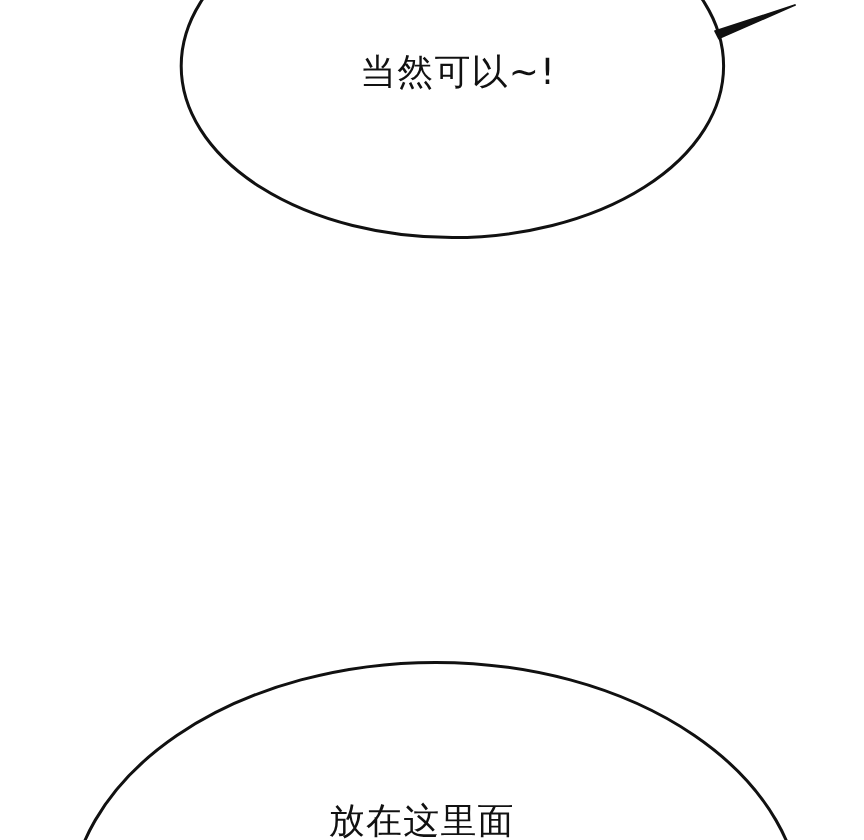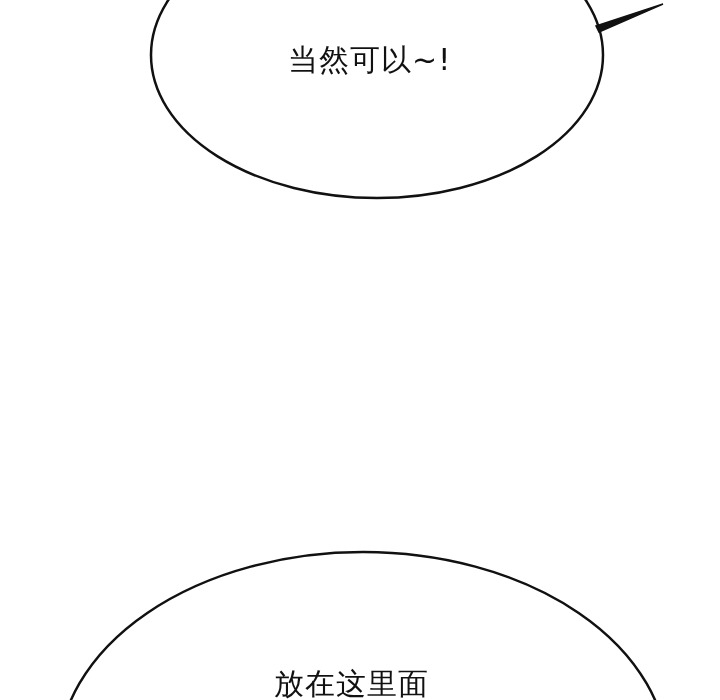--- a/index.html
+++ b/index.html
@@ -6,21 +6,21 @@
     .canvas { position: relative; width: 720px; height: 700px; overflow: hidden; background: #ffffff; }
     svg.art { position: absolute; left: 0; top: 0; }
     .bubble-text {
       position: absolute;
       font-family: "DejaVu Sans", sans-serif;
       color: #111111;
       font-size: 30px;
       white-space: nowrap;
       letter-spacing: 1px;
     }
-    #t1 { left: 288px; top: 40px; }
+    #t1 { left: 300px; top: 40px; }
     #t2 { left: 274px; top: 664px; }
   </style>
 </head>
 <body>
 
 <div class="canvas">
   <svg class="art" width="720" height="700" viewBox="0 0 720 700">
 
     <ellipse cx="377" cy="55" rx="226" ry="143" fill="#ffffff" stroke="#111" stroke-width="2.5"></ellipse>
 

